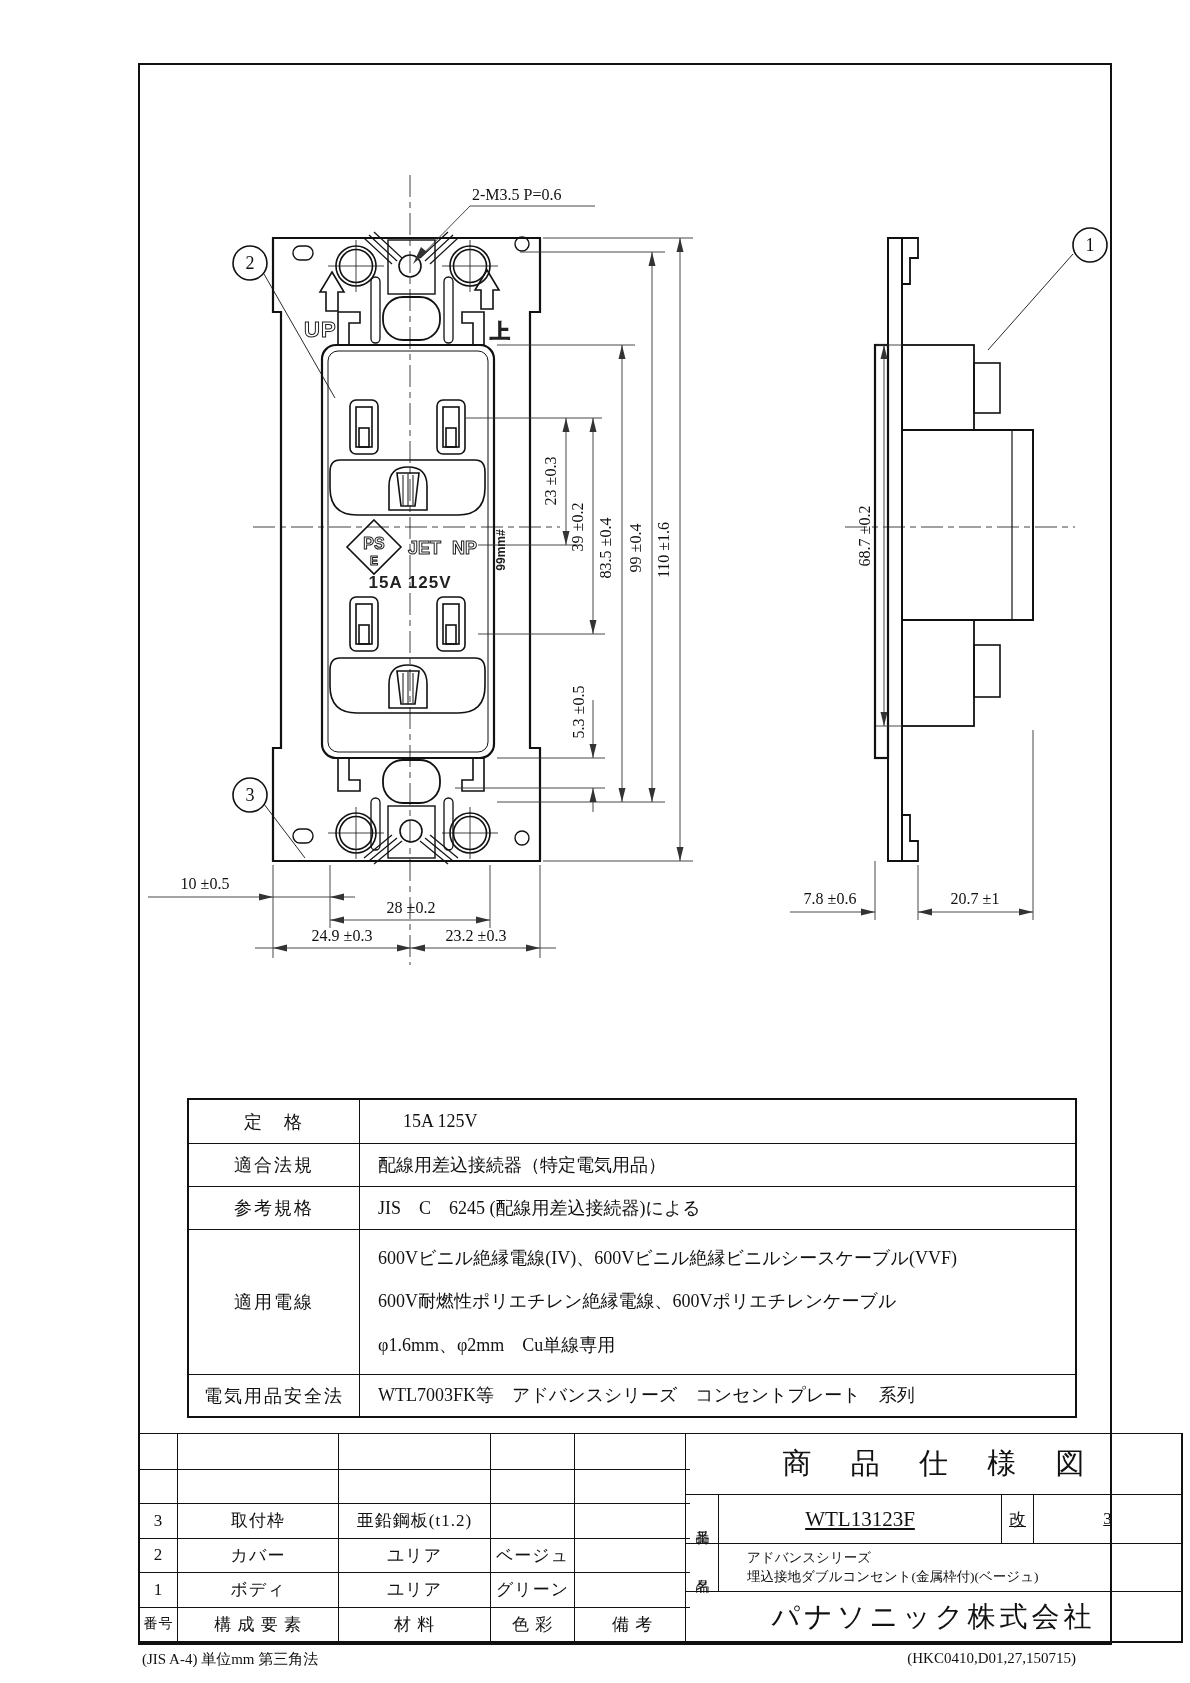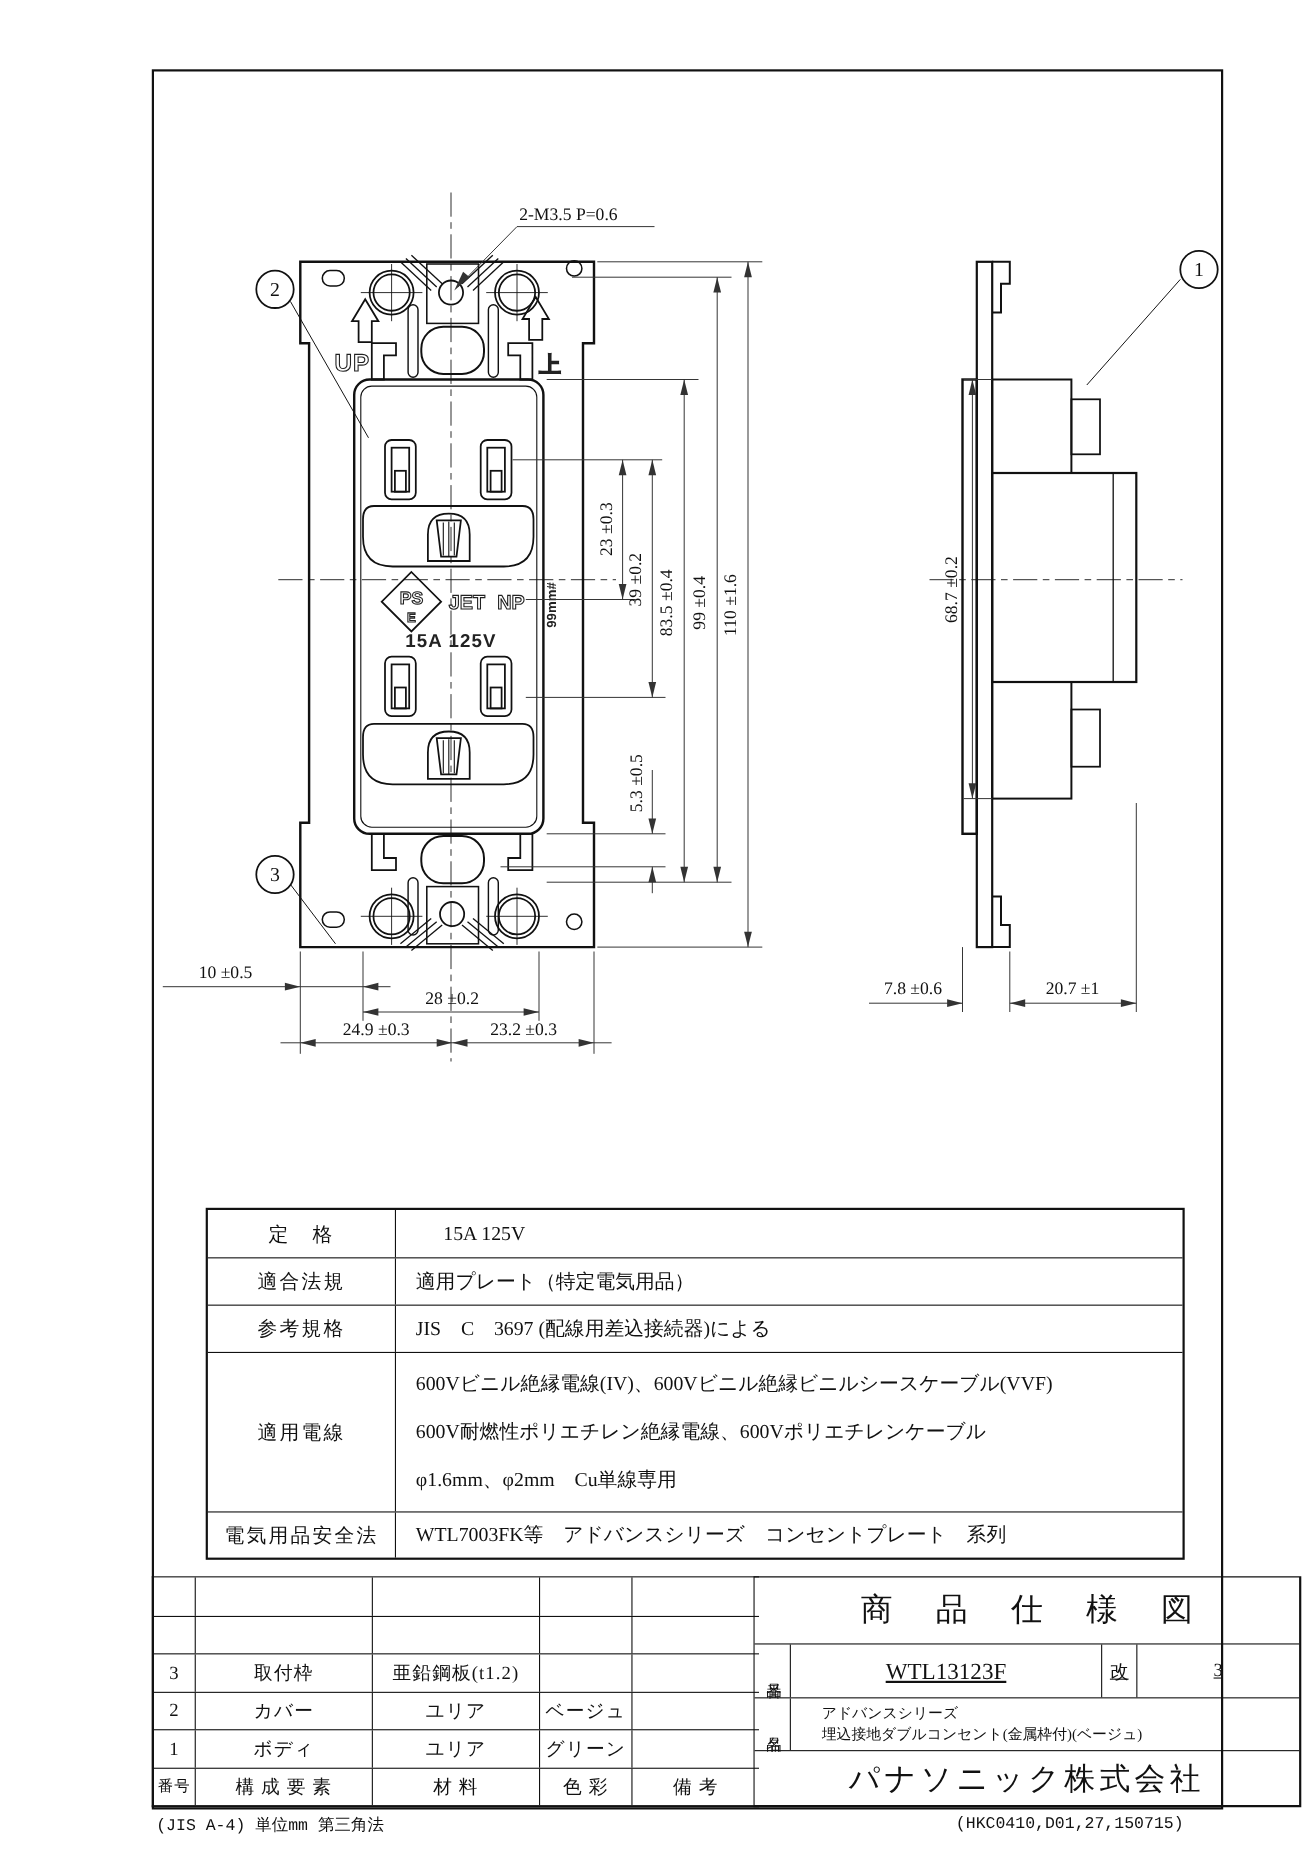--- a/index.html
+++ b/index.html
@@ -28,21 +28,21 @@
   .tb-row:first-child{border-top:none;}
   .tb-title{display:flex;align-items:center;justify-content:center;font-size:29px;letter-spacing:16px;padding-left:16px;}
   .tb-partno{display:grid;grid-template-columns:33px 282px 33px 1fr;text-decoration:underline;}
   .tb-name{display:grid;grid-template-columns:33px 1fr;}
   .vlabel{border-right:1.5px solid #111;writing-mode:vertical-rl;text-orientation:upright;display:flex;align-items:center;justify-content:center;font-size:14px;line-height:1;}
   .tb-val{display:flex;align-items:center;justify-content:center;font-size:21px;}
   .tb-rev-label{border-left:1.5px solid #111;border-right:1.5px solid #111;display:flex;align-items:center;justify-content:center;font-size:17px;}
   .tb-rev-val{display:flex;align-items:center;justify-content:center;font-size:17px;}
   .tb-name-val{display:flex;flex-direction:column;justify-content:center;padding-left:28px;font-size:13.5px;line-height:1.35;}
   .tb-company{display:flex;align-items:center;justify-content:center;font-size:28px;letter-spacing:4px;}
-  .footer-text{position:absolute;top:1650px;font-size:15px;font-family:Liberation Mono, monospace;}
+  .footer-text{position:absolute;top:1650px;font-size:15px;font-family:Liberation Serif, serif;}
 </style>
 </head>
 <body>
 
 <div id="page">
   <div id="sheet-border"></div>
 
   <svg width="1190" height="1683" viewBox="0 0 1190 1683">
 
     <g stroke="#111" fill="none">
@@ -292,25 +292,25 @@
     <text x="250" y="801" text-anchor="middle" class="balloon-num">3</text>
   </svg>
 
   <div id="spec-table">
     <div class="spec-row">
       <div class="spec-label">定　格</div>
       <div class="spec-value">15A  125V</div>
     </div>
     <div class="spec-row">
       <div class="spec-label">適合法規</div>
-      <div class="spec-value">適用プレート（特定電気用品）</div>
+      <div class="spec-value">配線用差込接続器（特定電気用品）</div>
     </div>
     <div class="spec-row">
       <div class="spec-label">参考規格</div>
-      <div class="spec-value">JIS　C　3697 (配線用差込接続器)による</div>
+      <div class="spec-value">JIS　C　6245 (配線用差込接続器)による</div>
     </div>
     <div class="spec-row">
       <div class="spec-label">適用電線</div>
       <div class="spec-value">
         <div>600Vビニル絶縁電線(IV)、600Vビニル絶縁ビニルシースケーブル(VVF)</div>
         <div>600V耐燃性ポリエチレン絶縁電線、600Vポリエチレンケーブル</div>
         <div>φ1.6mm、φ2mm　Cu単線専用</div>
       </div>
     </div>
     <div class="spec-row">

